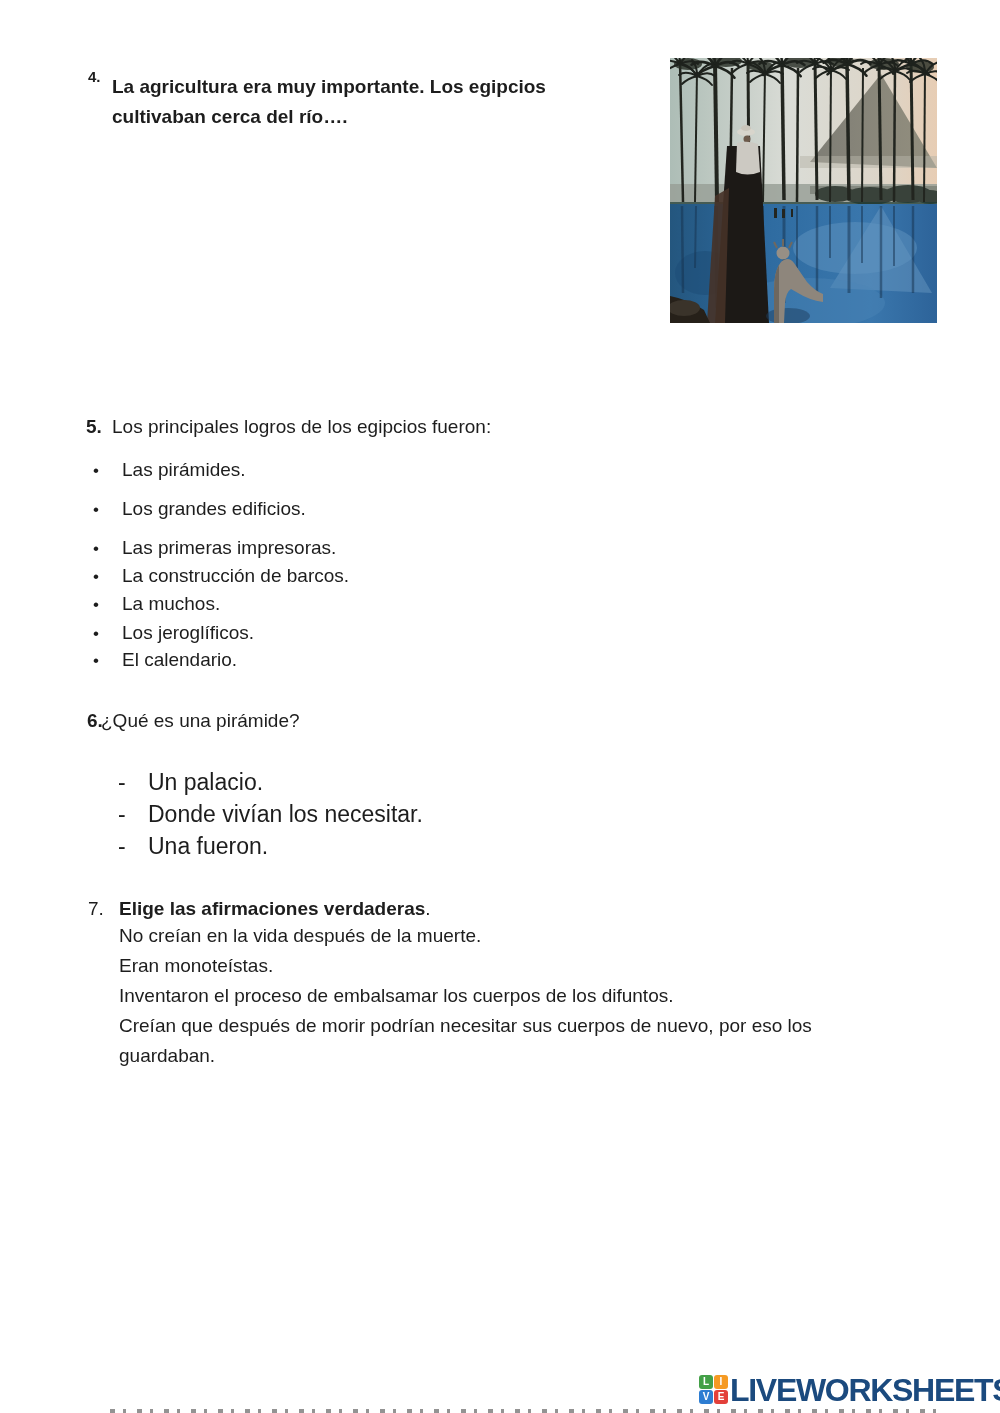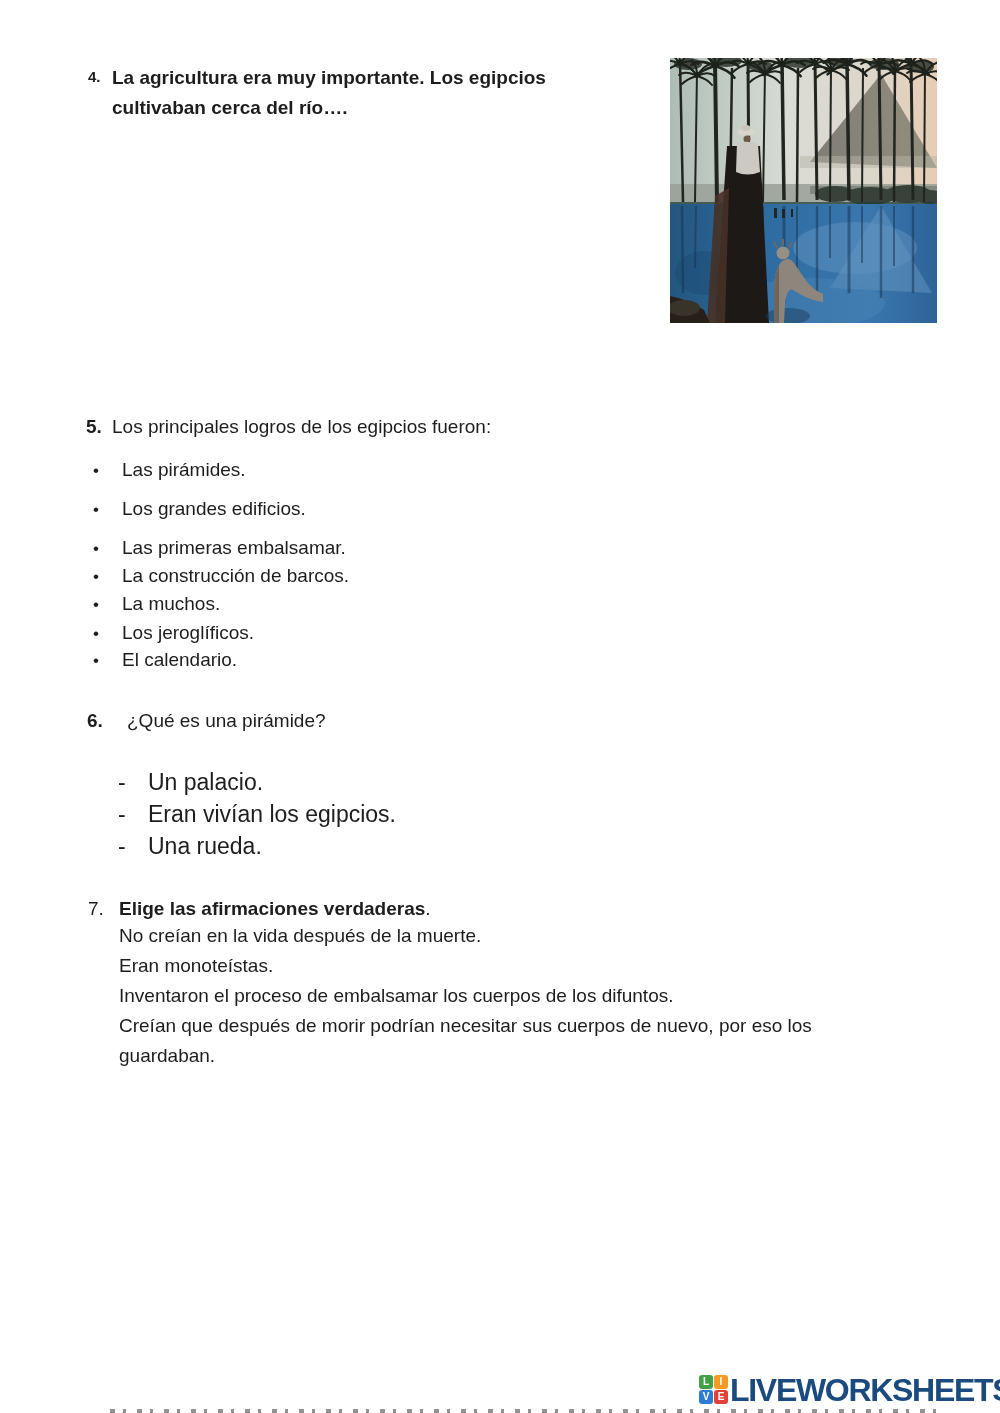--- a/index.html
+++ b/index.html
@@ -4,21 +4,21 @@
 <style>
   html,body{margin:0;padding:0;}
   body{
     width:1000px;height:1413px;position:relative;background:#ffffff;
     font-family:"Liberation Sans",sans-serif;color:#1d1d1d;overflow:hidden;
   }
   .abs{position:absolute;}
   .num{position:absolute;font-size:19px;}
   .bold{font-weight:700;}
   .qtitle{position:absolute;font-size:19px;font-weight:400;white-space:nowrap;}
-  .q4text{position:absolute;left:112px;top:63px;width:500px;font-size:19px;font-weight:700;line-height:30px;}
+  .q4text{position:absolute;left:112px;top:72px;width:500px;font-size:19px;font-weight:700;line-height:30px;}
   .brow{position:absolute;left:93px;font-size:19px;white-space:nowrap;cursor:pointer;}
   .brow .mk{display:inline-block;width:29px;font-size:17px;}
   .drow{position:absolute;left:118px;font-size:23px;white-space:nowrap;cursor:pointer;}
   .drow .mk{display:inline-block;width:30px;}
   .statements{position:absolute;left:119px;top:921px;width:792px;font-size:19px;line-height:30px;}
   .statements .st{cursor:pointer;}
   .photo{position:absolute;left:670px;top:58px;width:267px;height:265px;}
   .photo svg{display:block;}
   .logo{position:absolute;left:699px;top:1371px;height:38px;display:flex;align-items:flex-start;}
   .tiles{display:grid;grid-template-columns:14px 14px;grid-template-rows:14px 14px;gap:1px;margin-top:4px;}
@@ -167,46 +167,46 @@
 <span class="num bold" style="left:86px;top:416px;">5.</span>
 <div class="qtitle" style="left:112px;top:416px;">Los principales logros de los egipcios fueron:</div>
 
 <div class="brow" style="top:459px;">
   <span class="mk">•</span><span>Las pirámides.</span>
 </div>
 <div class="brow" style="top:498px;">
   <span class="mk">•</span><span>Los grandes edificios.</span>
 </div>
 <div class="brow" style="top:537px;">
-  <span class="mk">•</span><span>Las primeras embalsamar.</span>
+  <span class="mk">•</span><span>Las primeras impresoras.</span>
 </div>
 <div class="brow" style="top:565px;">
   <span class="mk">•</span><span>La construcción de barcos.</span>
 </div>
 <div class="brow" style="top:593px;">
   <span class="mk">•</span><span>La muchos.</span>
 </div>
 <div class="brow" style="top:622px;">
   <span class="mk">•</span><span>Los jeroglíficos.</span>
 </div>
 <div class="brow" style="top:649px;">
   <span class="mk">•</span><span>El calendario.</span>
 </div>
 
 <span class="num bold" style="left:87px;top:710px;">6.</span>
-<div class="qtitle" style="left:127px;top:710px;">¿Qué es una pirámide?</div>
+<div class="qtitle" style="left:101px;top:710px;">¿Qué es una pirámide?</div>
 
 <div class="drow" style="top:769px;">
   <span class="mk">-</span><span>Un palacio.</span>
 </div>
 <div class="drow" style="top:801px;">
-  <span class="mk">-</span><span>Eran vivían los egipcios.</span>
+  <span class="mk">-</span><span>Donde vivían los necesitar.</span>
 </div>
 <div class="drow" style="top:833px;">
-  <span class="mk">-</span><span>Una rueda.</span>
+  <span class="mk">-</span><span>Una fueron.</span>
 </div>
 
 <span class="num" style="left:88px;top:898px;">7.</span>
 <div class="abs" style="left:119px;top:898px;font-size:19px;white-space:nowrap;">
   <span class="bold">Elige las afirmaciones verdaderas</span><span>.</span>
 </div>
 
 <div class="statements">
   <div class="st">No creían en la vida después de la muerte.</div>
   <div class="st">Eran monoteístas.</div>

